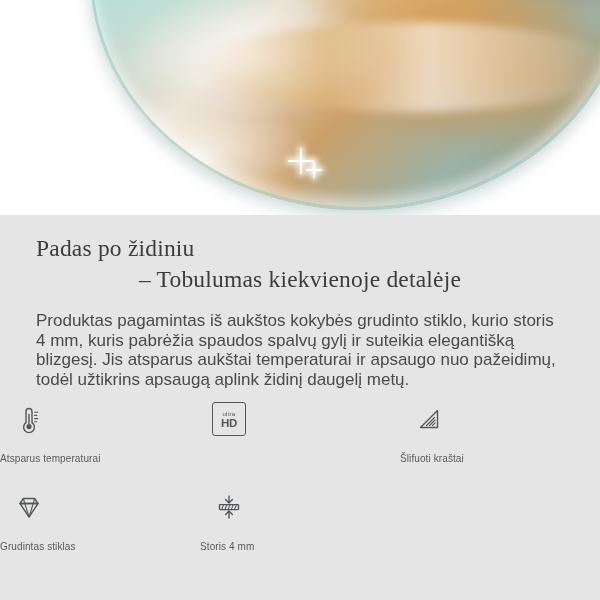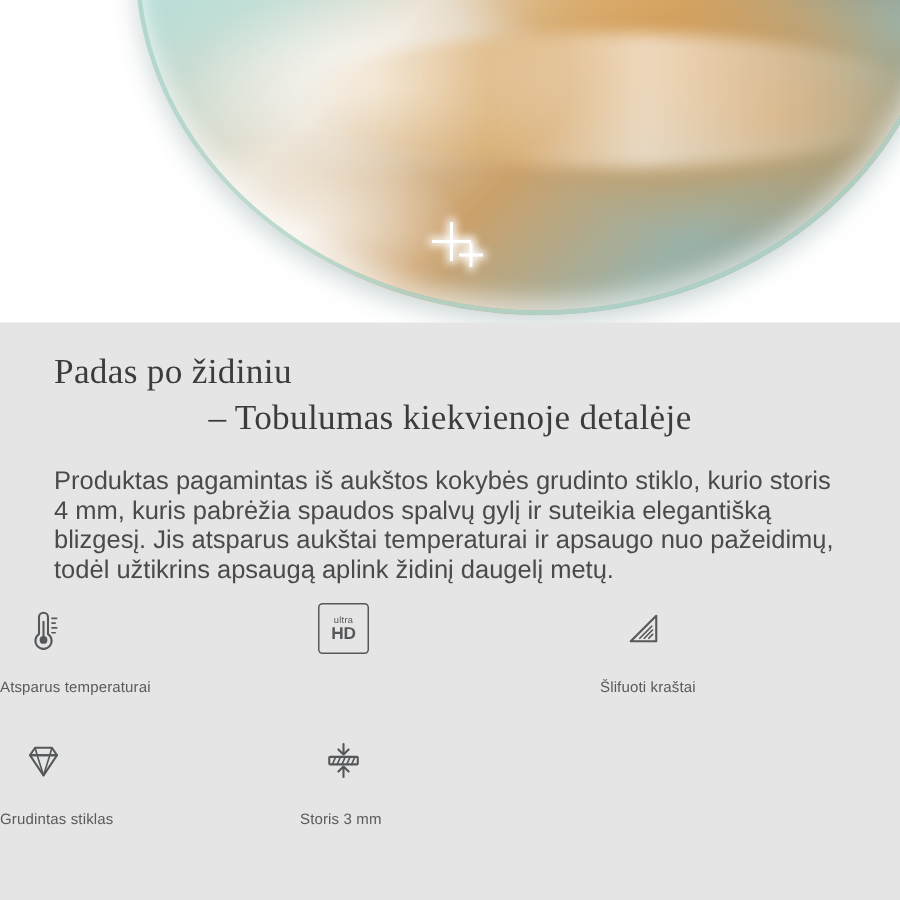--- a/index.html
+++ b/index.html
@@ -284,17 +284,17 @@
 
     <div class="feature">
       <div class="feature-icon">
         <svg width="40" height="40" viewBox="0 0 40 40" aria-hidden="true">
           <path class="stroke" d="M20 9v6.5M16.6 12.6L20 16l3.4-3.4"></path>
           <rect class="stroke" x="10.5" y="17.6" width="19" height="5" rx="0.6"></rect>
           <path class="stroke-thin" d="M12.6 22.6l2.2-5M15.8 22.6l2.2-5M19 22.6l2.2-5M22.2 22.6l2.2-5M25.4 22.6l2.2-5"></path>
           <path class="stroke" d="M20 31v-6.5M16.6 27.4L20 24l3.4 3.4"></path>
         </svg>
       </div>
-      <div class="feature-label">Storis 3 mm</div>
+      <div class="feature-label">Storis 4 mm</div>
     </div>
 
   </div>
 </div>
 
 </body></html>

